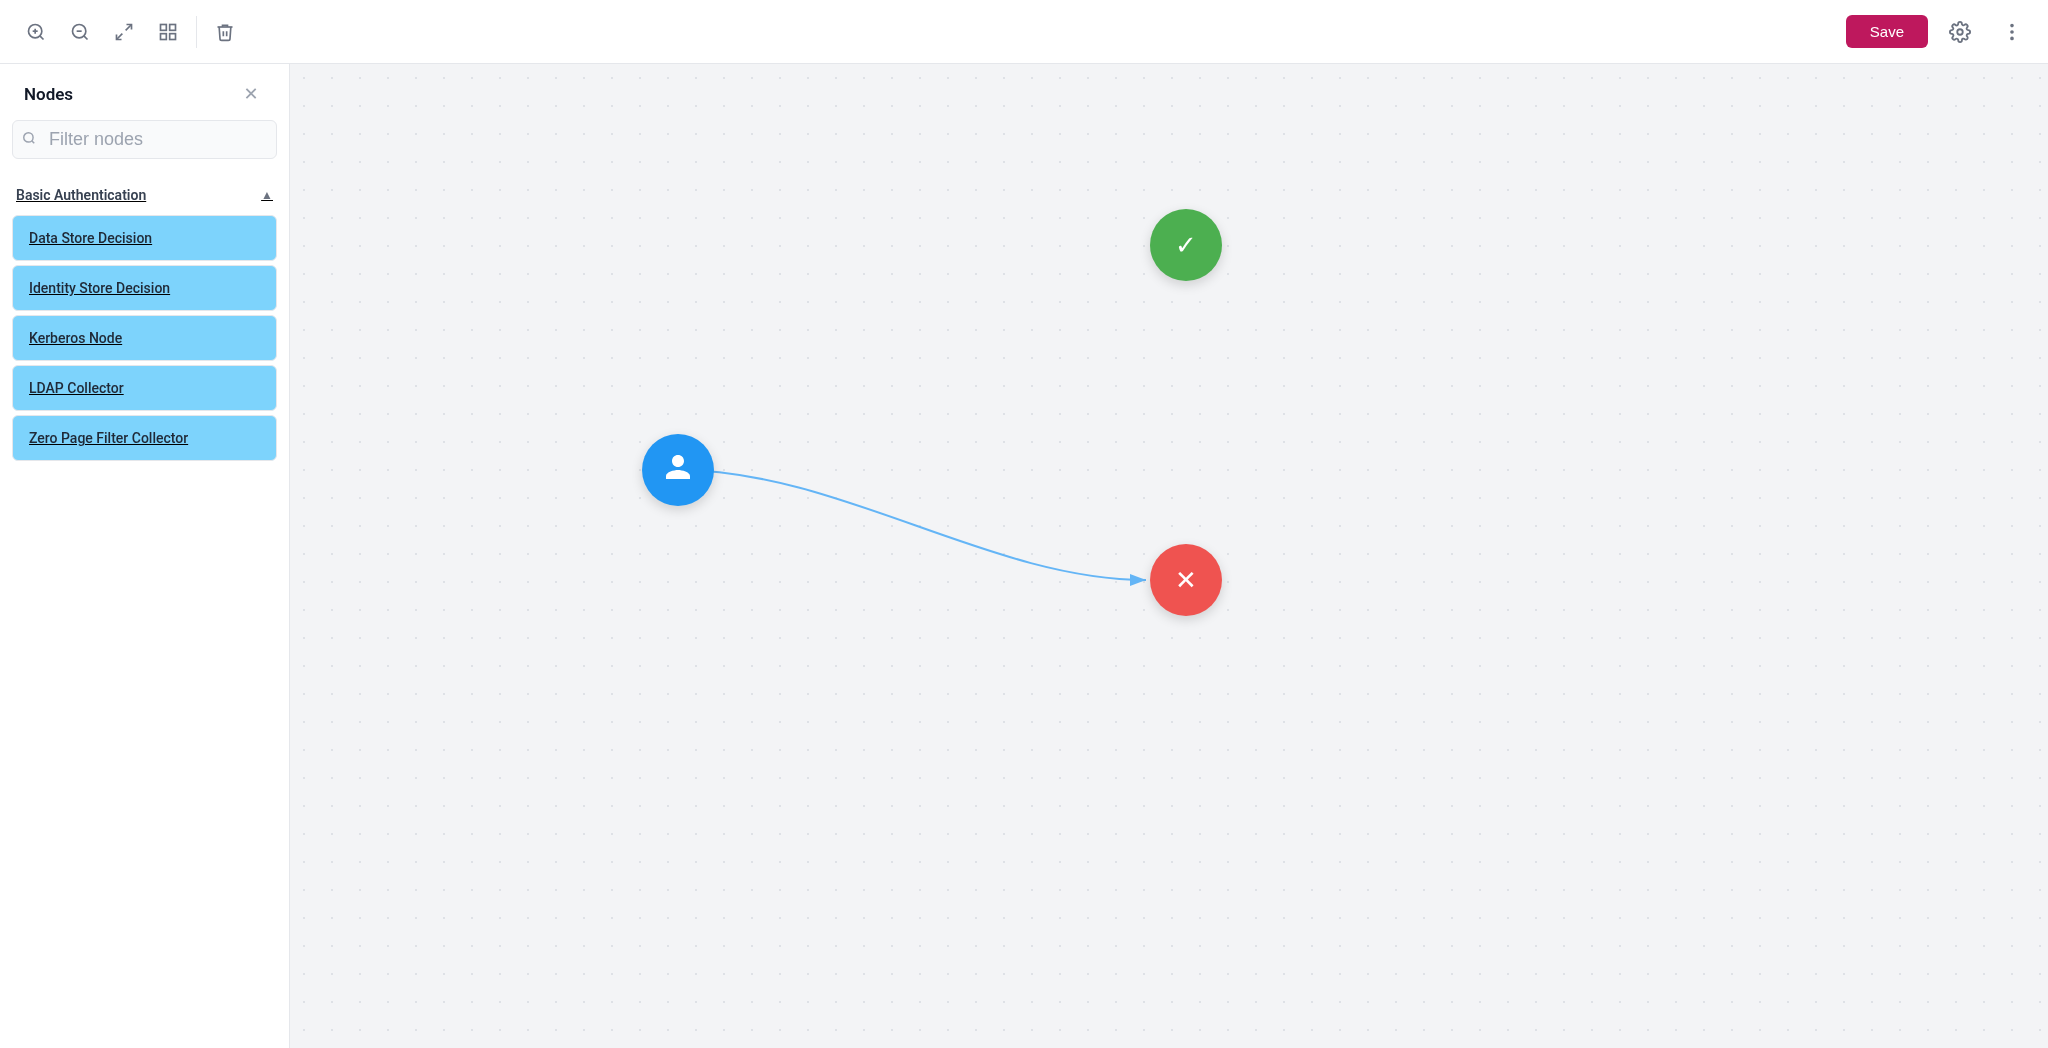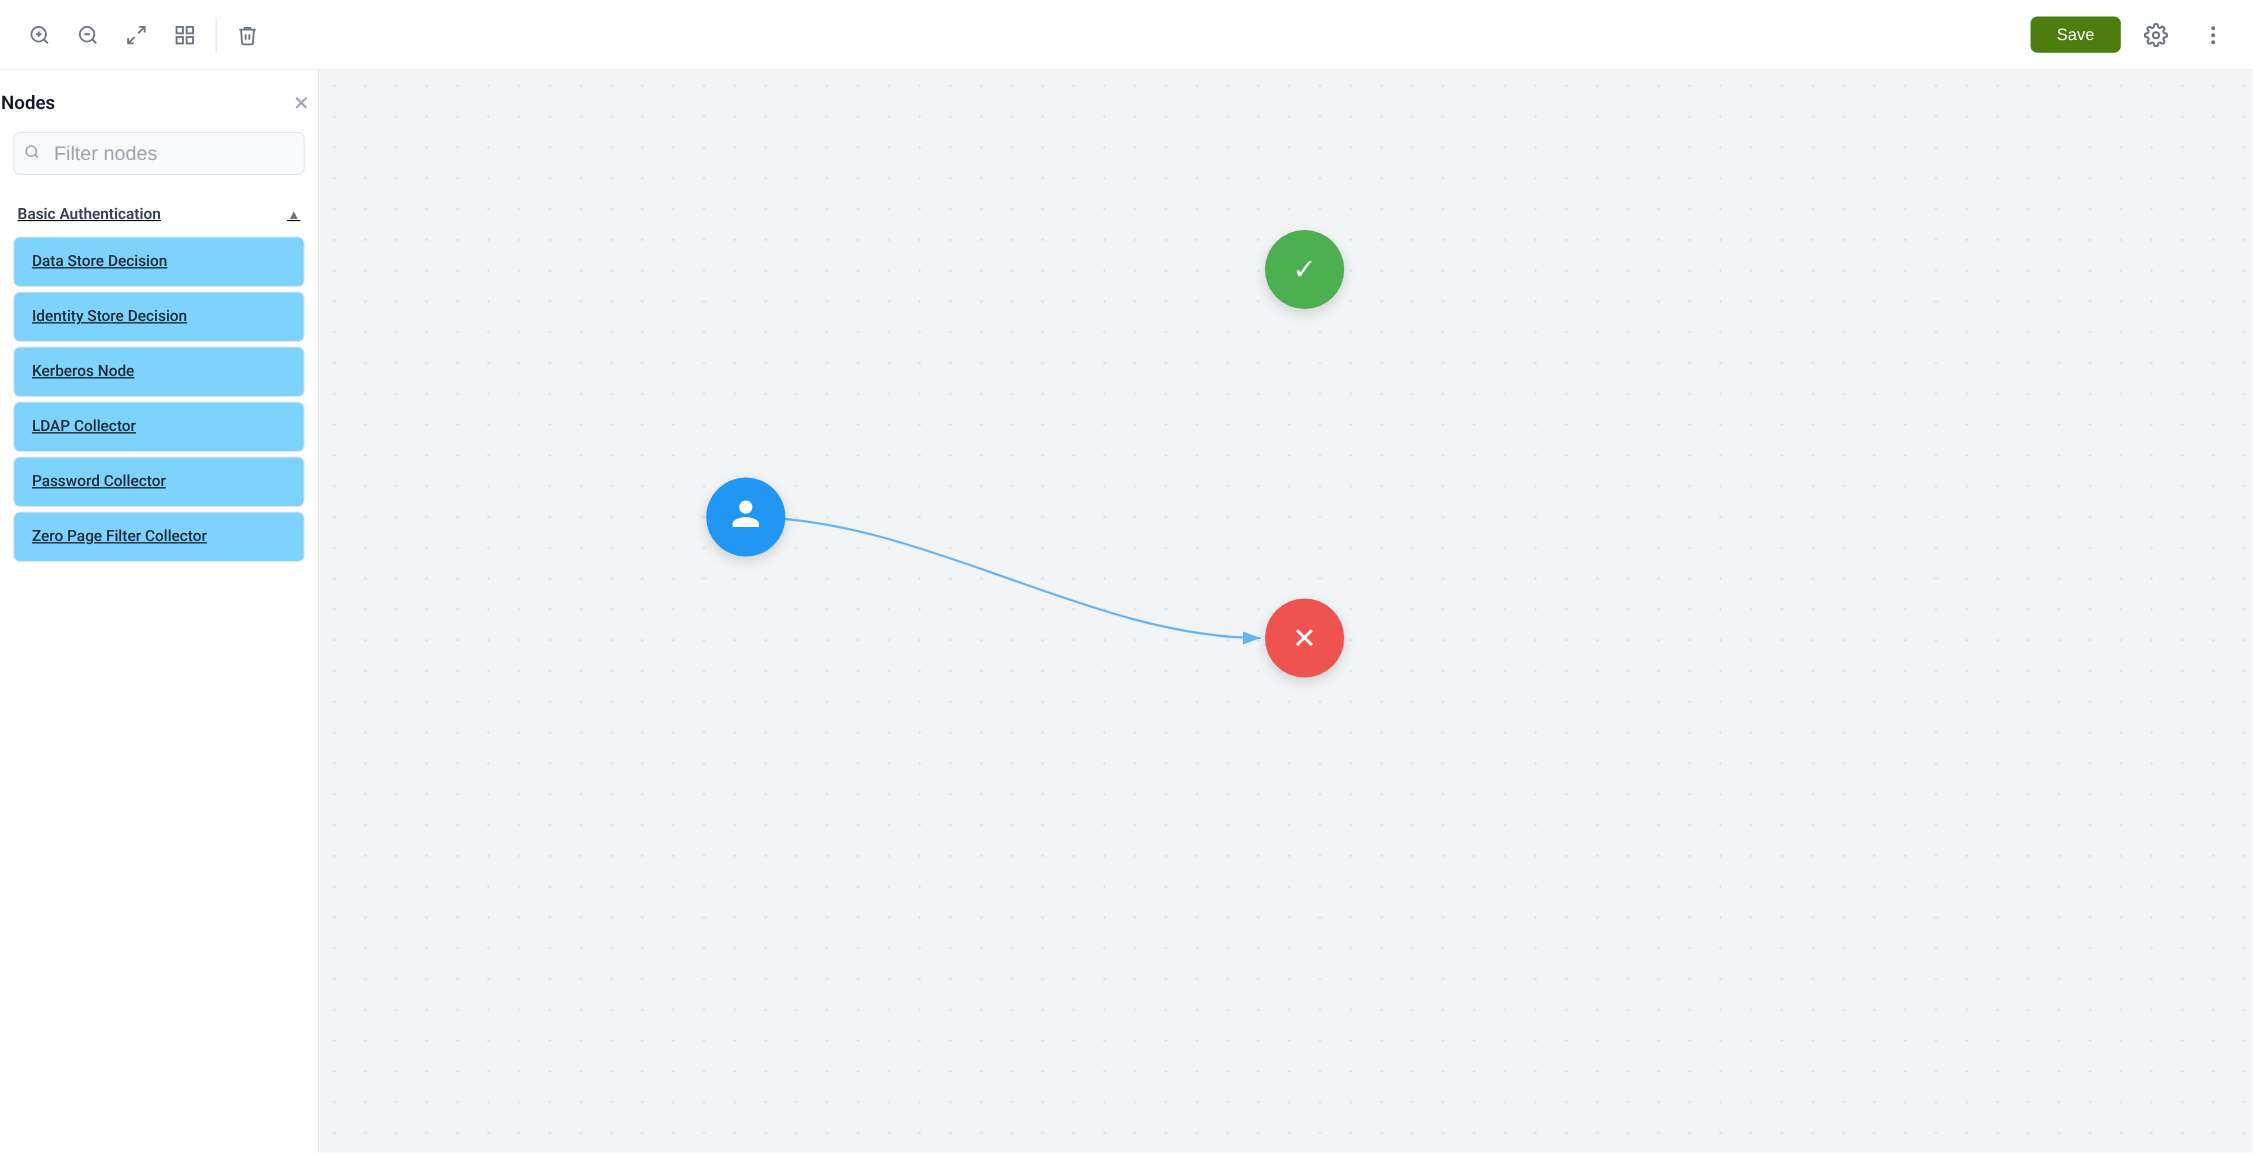--- a/index.html
+++ b/index.html
@@ -12,35 +12,35 @@
     }
     .toolbar-left { display: flex; align-items: center; gap: 4px; flex: 1; }
     .toolbar-icon-btn {
       width: 40px; height: 40px; border: none; background: transparent;
       cursor: pointer; display: flex; align-items: center; justify-content: center;
       border-radius: 4px; color: #6b7280; font-size: 18px;
     }
     .toolbar-divider { width: 1px; height: 32px; background: #e5e7eb; margin: 0 4px; }
     .toolbar-right { display: flex; align-items: center; gap: 12px; }
     .save-btn {
-      background: #4d7c0f; color: #fff; border: none; padding: 8px 24px;
+      background: #be185d; color: #fff; border: none; padding: 8px 24px;
       border-radius: 6px; font-size: 15px; font-weight: 500; cursor: pointer;
     }
 
     
     .main { display: flex; flex: 1; overflow: hidden; }
 
     
     .sidebar {
       width: 290px; border-right: 1px solid #e5e7eb; background: #fff;
       display: flex; flex-direction: column; flex-shrink: 0; overflow-y: auto;
     }
     .sidebar-header {
       display: flex; align-items: center; justify-content: space-between;
-      padding: 16px 1px 12px; flex-shrink: 0;
+      padding: 16px 24px 12px; flex-shrink: 0;
     }
     .sidebar-title { font-size: 17px; font-weight: 600; color: #111827; }
     .sidebar-close {
       border: none; background: transparent; cursor: pointer;
       color: #9ca3af; font-size: 18px; display: flex; align-items: center; justify-content: center;
       width: 28px; height: 28px; border-radius: 4px;
     }
     .sidebar-search {
       margin: 0 12px 12px; position: relative;
     }
@@ -179,21 +179,20 @@
 
     <div class="sidebar-section">
       <div class="sidebar-section-header">
         <span>Basic Authentication</span>
         <span class="chevron">▲</span>
       </div>
       <div class="node-item" draggable="true">Data Store Decision</div>
       <div class="node-item" draggable="true">Identity Store Decision</div>
       <div class="node-item" draggable="true">Kerberos Node</div>
       <div class="node-item" draggable="true">LDAP Collector</div>
-      <div class="node-item" draggable="true">Password Collector</div>
       <div class="node-item" draggable="true">Zero Page Filter Collector</div>
     </div>
   </div>
 
   <div class="canvas">
 
     <svg class="canvas-svg">
 
       <defs>
         <marker id="arrowhead" markerWidth="8" markerHeight="6" refX="8" refY="3" orient="auto">

